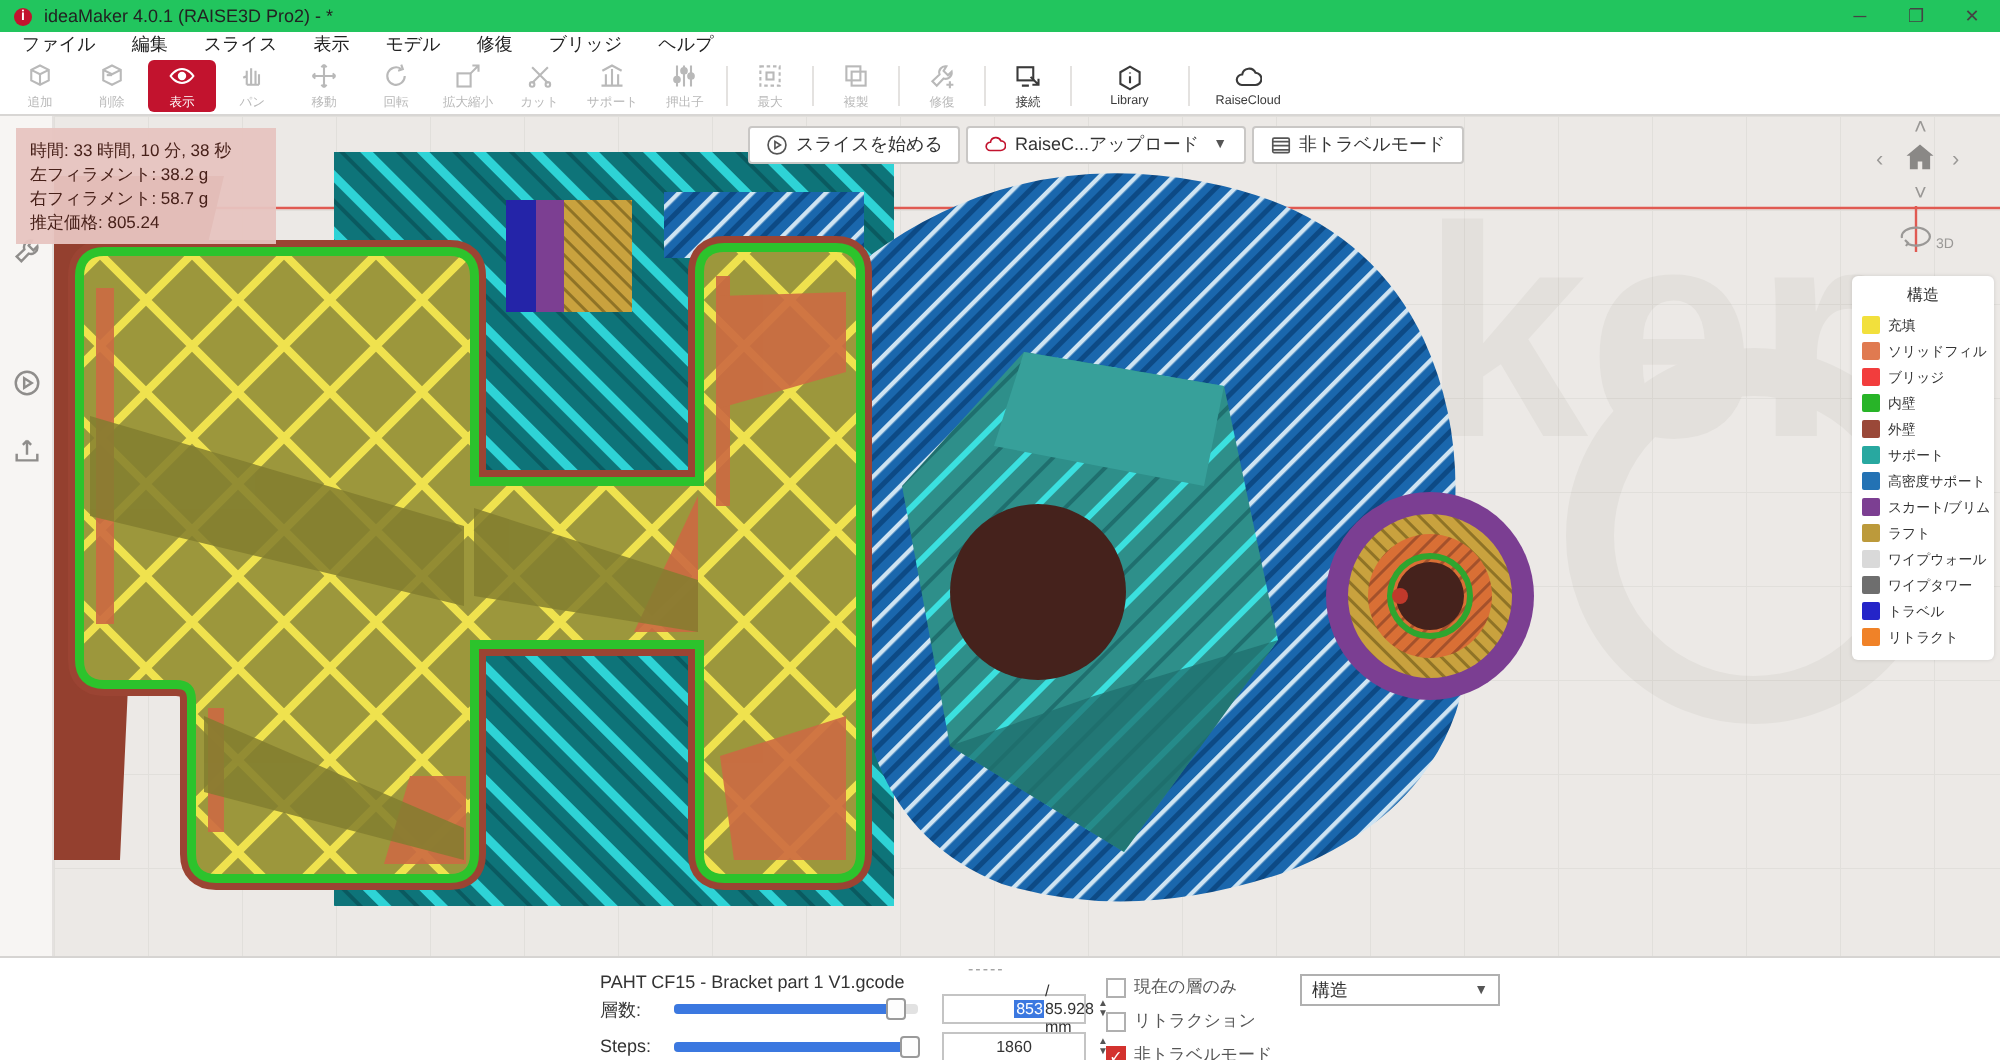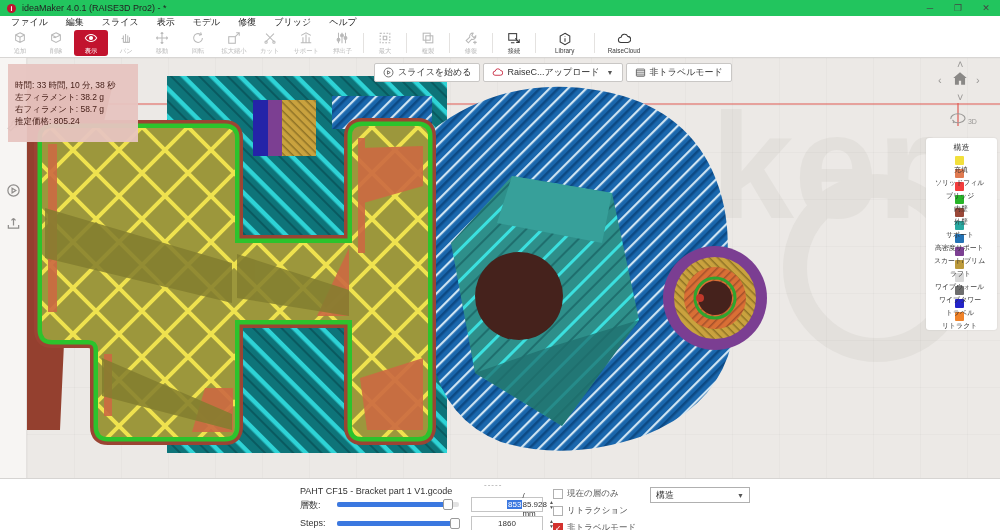--- a/index.html
+++ b/index.html
@@ -36,21 +36,21 @@
   #viewport { position:absolute; left:27px; top:58px; width:973px; height:420px; }
   #sidebar { position:absolute; left:0; top:58px; width:27px; height:420px; background:#f7f5f3;
     border-right:1px solid #e4e1df; display:flex; flex-direction:column; align-items:center; }
   .sb-icon { margin-top:14px; color:#8f8d8b; }
   .sb-icon svg { width:15px; height:15px; stroke:currentColor; fill:none; stroke-width:1.3; }
   .sb-icon:nth-child(1){ margin-top:60px; }
   .sb-icon:nth-child(2){ margin-top:46px; }
 
   
   #stats { position:absolute; left:8px; top:64px; width:130px; background:rgba(231,196,192,.95);
-    padding:15px 7px; font-size:8.5px; color:#472019; line-height:12px; z-index:5; }
+    padding:5px 7px; font-size:8.5px; color:#472019; line-height:12px; z-index:5; }
   .stat-row { white-space:nowrap; }
 
   
   #preview-bar { position:absolute; left:374px; top:63px; display:flex; gap:3px; z-index:5;align-items:flex-end; }
   .pv-btn { height:19px; background:#fff; border:1px solid #c9c7c5; border-radius:2px;
     display:flex; align-items:center; padding:0 8px; font-size:9px; color:#333; gap:4px; }
   .pv-btn svg { width:11px; height:11px; fill:none; stroke:#555; stroke-width:1.2; }
   .pv-btn .caret { font-size:7px; color:#555; margin-left:3px; }
 
   
@@ -58,21 +58,21 @@
     color:#9a9896; font-size:11px; }
   #navpad .nv { position:absolute; cursor:default; }
   #nav-home svg { width:20px; height:18px; fill:#8a8886; stroke:none; }
   #nav-3d { font-size:7px; color:#9a9896; }
   #nav-3d svg { width:18px; height:16px; stroke:#9a9896; fill:none; stroke-width:1.1; }
 
   
   #legend { position:absolute; right:3px; top:138px; width:71px; background:#fff;
     border-radius:3px; padding:4px 5px 5px 5px; z-index:5; box-shadow:0 0 2px rgba(0,0,0,.12); }
   #legend-title { text-align:center; font-size:8px; color:#333; margin-bottom:3px; }
-  .lg-row { display:flex; align-items:center; height:13px;flex-direction:column; }
+  .lg-row { display:flex; align-items:center; height:13px; }
   .lg-chip { width:9px; height:9px; border-radius:1px; margin-right:4px; flex:none; }
   .lg-label { font-size:7.5px; color:#333; white-space:nowrap; transform:scale(.92); transform-origin:left; }
 
   
   #bottom { position:absolute; left:0; top:478px; width:100%; height:52px; background:#fff;
     border-top:1px solid #d6d4d2; font-size:9px; color:#333; }
   #drag-handle { position:absolute; left:484px; top:1px; color:#999; font-size:8px; letter-spacing:1px; }
   #gcode-name { position:absolute; left:300px; top:7px; font-size:9px; color:#333; }
   .sl-label { position:absolute; left:300px; font-size:9px; color:#333; }
   .slider { position:absolute; left:337px; width:122px; height:5px; background:#e2e2e2; border-radius:2px; }

